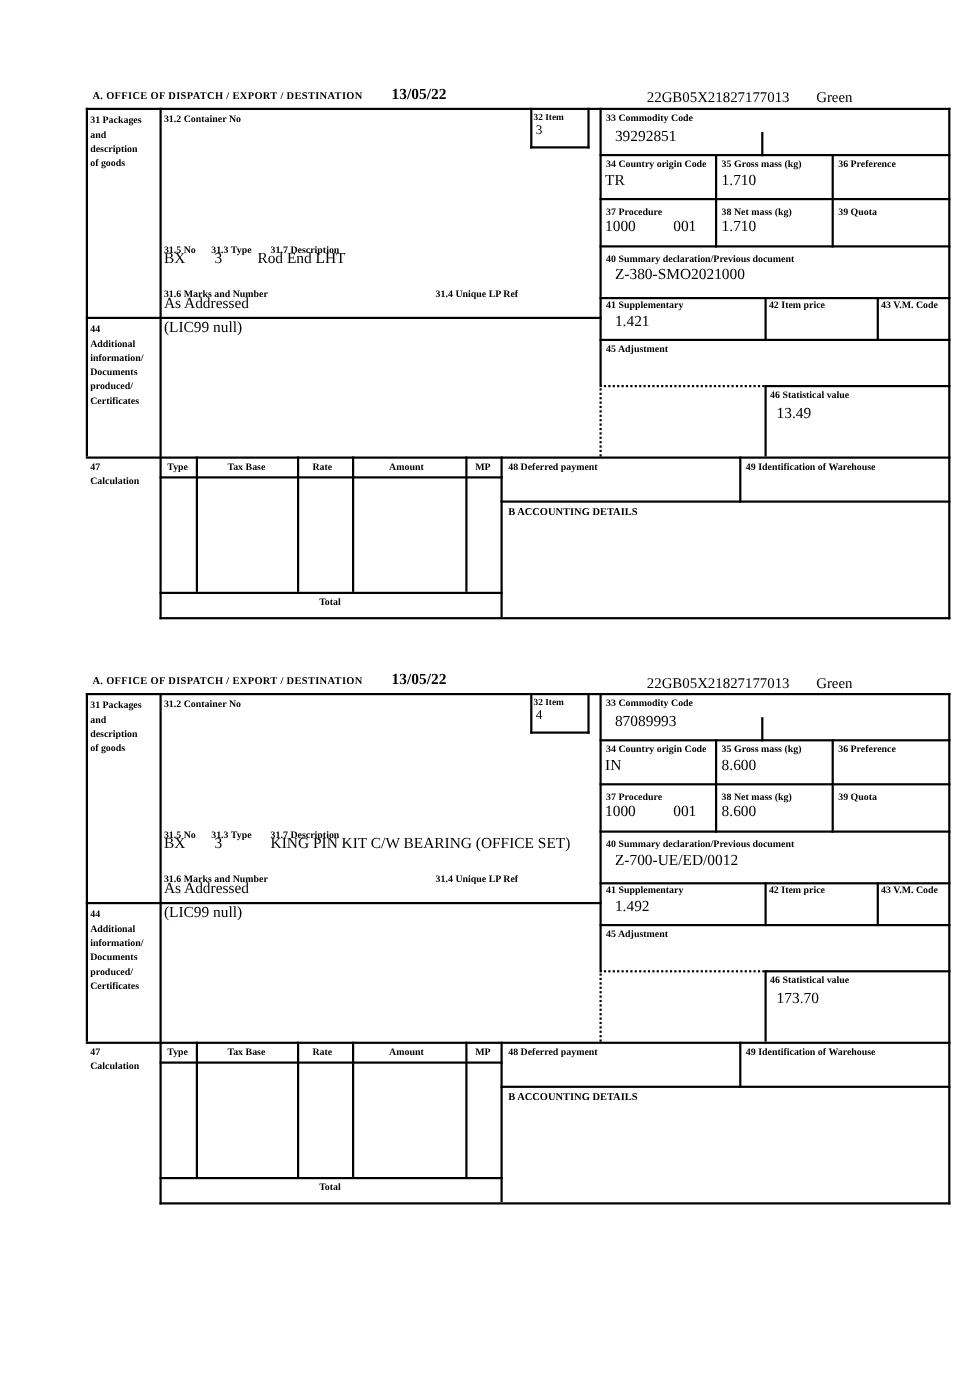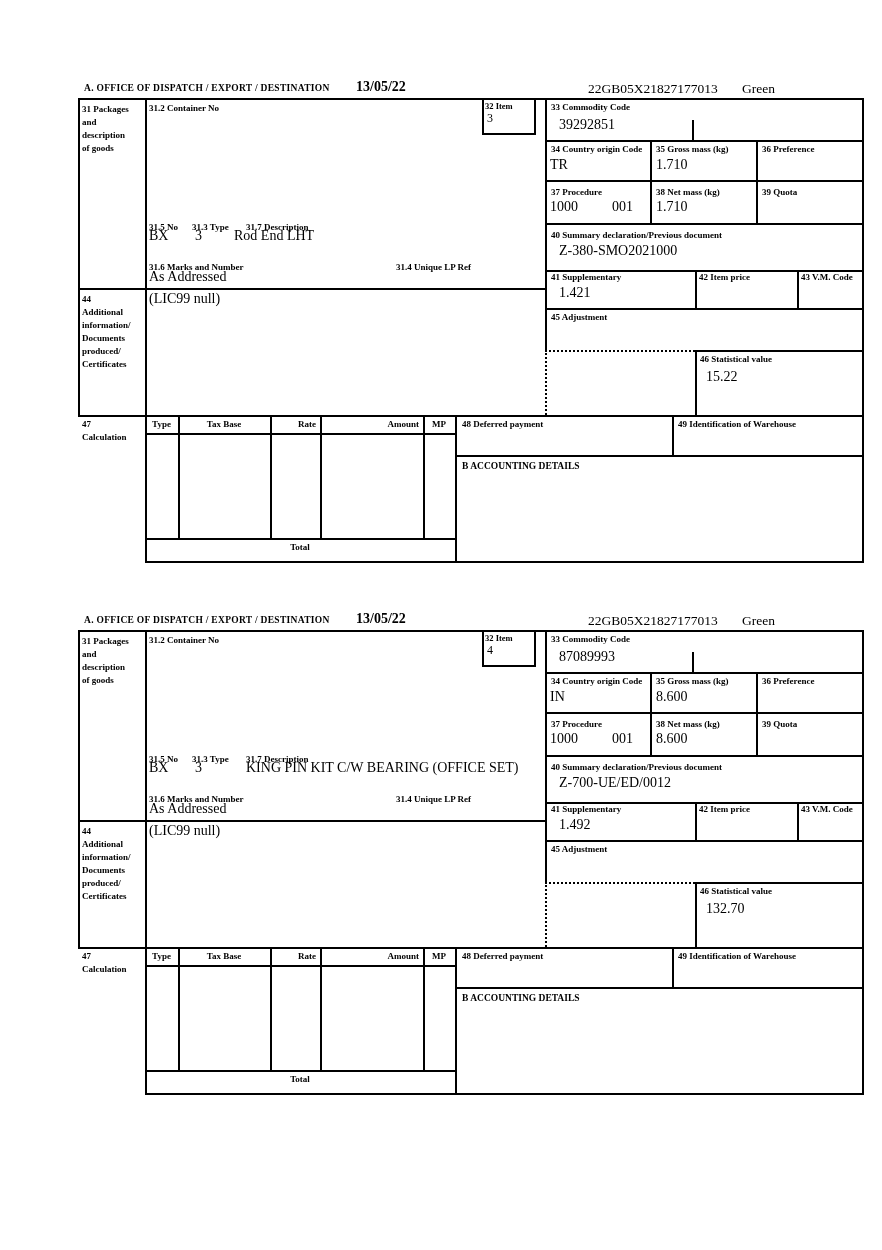--- a/index.html
+++ b/index.html
@@ -12,21 +12,21 @@
   .hl.dot{background:none;border-top:2px dotted #000;height:0;}
   .vl.dot{background:none;border-left:2px dotted #000;width:0;}
   .lbl{position:absolute;font-weight:bold;font-size:9px;line-height:13px;white-space:pre-line;}
   .sm{font-size:8.5px;}
   .val{position:absolute;font-size:14px;line-height:15px;white-space:nowrap;}
   .v12{font-size:12px;}
   .hdr-office{position:absolute;font-weight:bold;font-size:9.5px;letter-spacing:.3px;white-space:nowrap;}
   .hdr-date{position:absolute;font-weight:bold;font-size:14px;white-space:nowrap;}
   .hdr-mrn{position:absolute;font-size:13.5px;white-space:nowrap;}
   .th{position:absolute;font-weight:bold;font-size:9px;white-space:nowrap;}
-  .tc{text-align:center;} .tr{text-align:right;padding-right:4px;box-sizing:border-box;}
+  .tc{text-align:center;} .tr{text-align:center;padding-right:4px;box-sizing:border-box;}
   .bigb{position:absolute;font-weight:bold;font-size:9.5px;white-space:nowrap;}
 </style>
 </head>
 <body>
 
 <section class="form" style="top:80px">
 
   <span class="hdr-office" style="left:6px;top:3px">A.  OFFICE OF DISPATCH / EXPORT / DESTINATION</span>
   <span class="hdr-date" style="left:278px;top:-1px">13/05/22</span>
   <span class="hdr-mrn" style="left:510px;top:1px">22GB05X21827177013</span>
@@ -100,21 +100,21 @@
   <b class="lbl" style="left:684px;top:106px">39 Quota</b>
 
   <b class="lbl" style="left:473px;top:149px">40 Summary declaration/Previous document</b>
   <span class="val" style="left:481px;top:163px">Z-380-SMO2021000</span>
   <b class="lbl" style="left:473px;top:191px">41 Supplementary</b>
   <span class="val" style="left:481px;top:205px">1.421</span>
   <b class="lbl" style="left:621px;top:191px">42 Item price</b>
   <b class="lbl" style="left:723px;top:191px">43 V.M. Code</b>
   <b class="lbl" style="left:473px;top:231px">45 Adjustment</b>
   <b class="lbl" style="left:622px;top:273px">46 Statistical value</b>
-  <span class="val" style="left:628px;top:289px">15.22</span>
+  <span class="val" style="left:628px;top:289px">13.49</span>
 
   <b class="lbl" style="left:4px;top:213px;width:64px">44
 Additional
 information/
 Documents
 produced/
 Certificates</b>
   <span class="val" style="left:71px;top:211px">(LIC99 null)</span>
 
   <b class="lbl" style="left:4px;top:338px;width:62px">47
@@ -206,21 +206,21 @@
   <b class="lbl" style="left:684px;top:106px">39 Quota</b>
 
   <b class="lbl" style="left:473px;top:149px">40 Summary declaration/Previous document</b>
   <span class="val" style="left:481px;top:163px">Z-700-UE/ED/0012</span>
   <b class="lbl" style="left:473px;top:191px">41 Supplementary</b>
   <span class="val" style="left:481px;top:205px">1.492</span>
   <b class="lbl" style="left:621px;top:191px">42 Item price</b>
   <b class="lbl" style="left:723px;top:191px">43 V.M. Code</b>
   <b class="lbl" style="left:473px;top:231px">45 Adjustment</b>
   <b class="lbl" style="left:622px;top:273px">46 Statistical value</b>
-  <span class="val" style="left:628px;top:289px">132.70</span>
+  <span class="val" style="left:628px;top:289px">173.70</span>
 
   <b class="lbl" style="left:4px;top:213px;width:64px">44
 Additional
 information/
 Documents
 produced/
 Certificates</b>
   <span class="val" style="left:71px;top:211px">(LIC99 null)</span>
 
   <b class="lbl" style="left:4px;top:338px;width:62px">47

